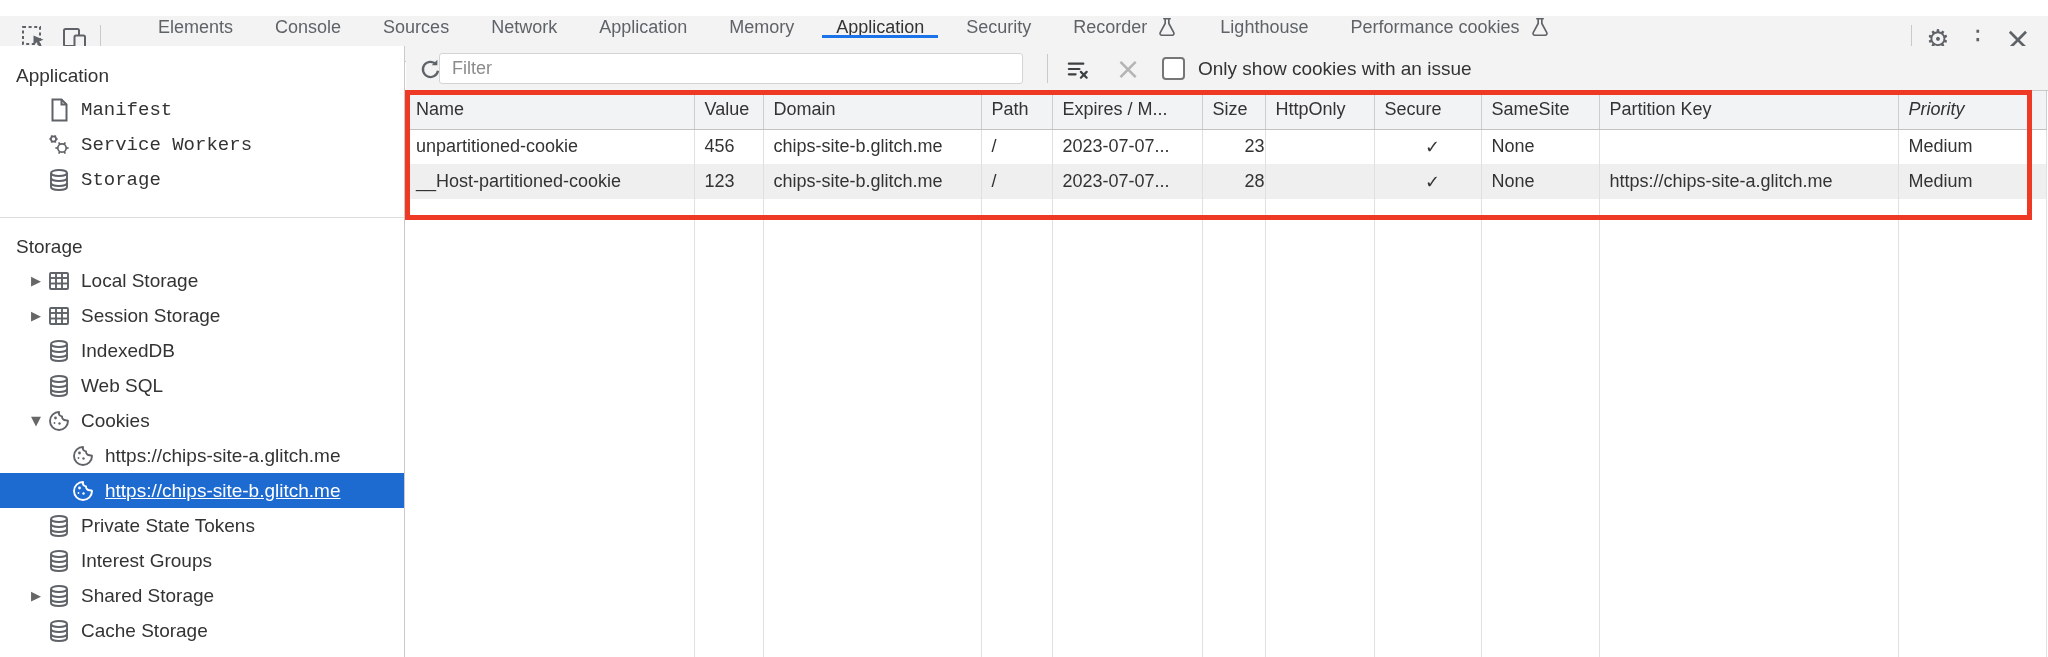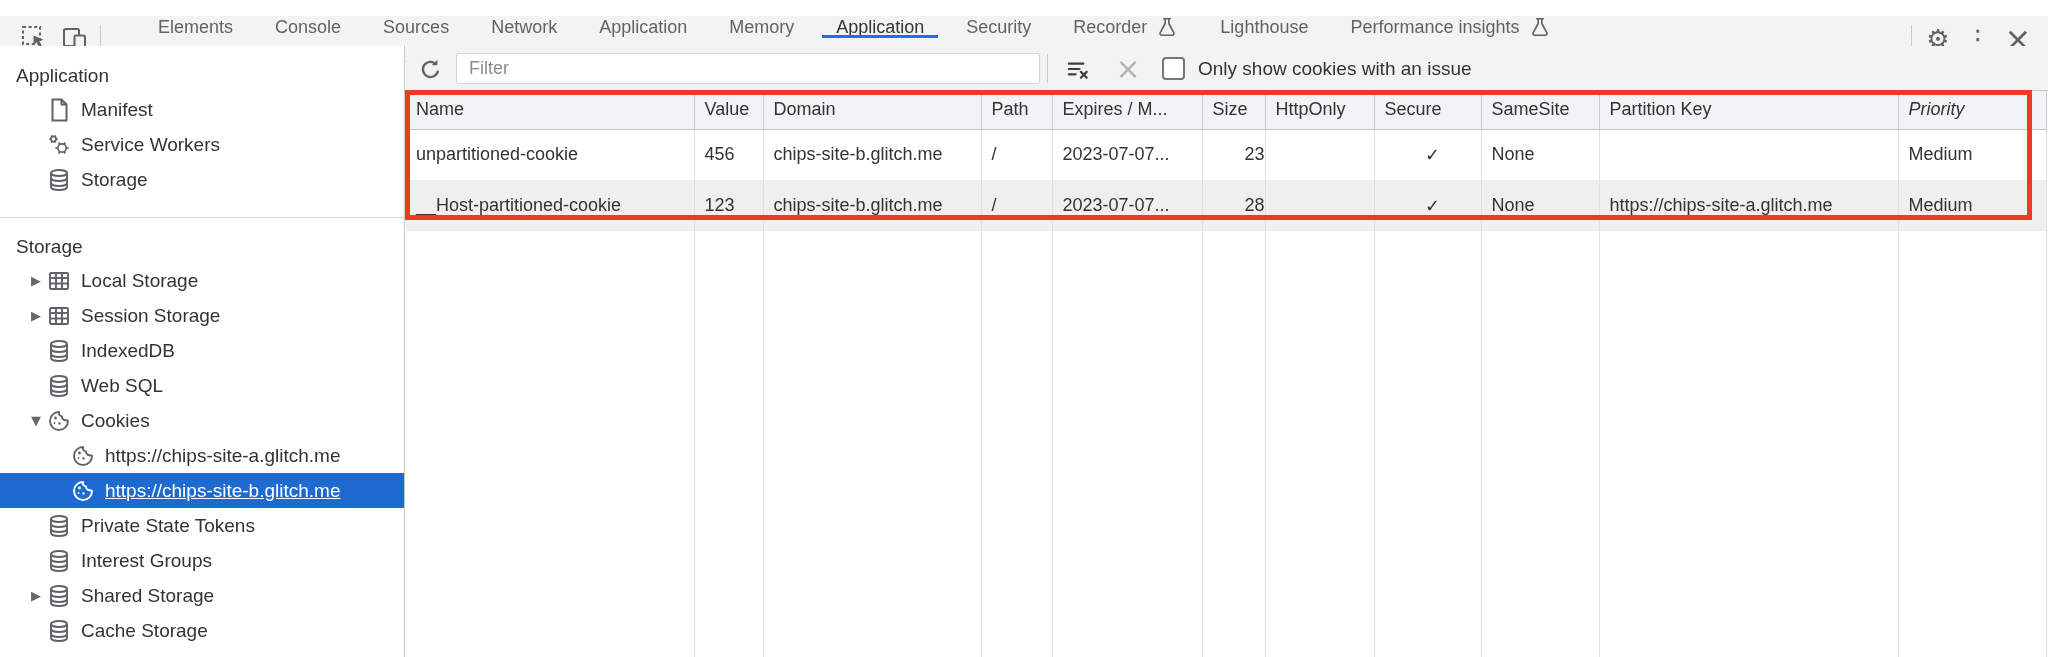--- a/index.html
+++ b/index.html
@@ -33,33 +33,33 @@
   .side-header { height:33px; line-height:33px; padding-left:16px; font-size:19px; color:#333; }
   .sec1 { padding-top:13px; }
   .sec-divider { border-top:1px solid #ddd; margin-top:20px; }
   .sec2 { padding-top:12px; }
   .side-row { height:35px; display:flex; align-items:center; font-size:19px; cursor:pointer; }
   .tri { width:20px; margin-left:26px; font-size:13px; color:#676767; text-align:center;
     font-family:"DejaVu Sans",sans-serif; flex:none; }
   .row-icon { width:26px; height:26px; margin-right:9px; color:#5f6368; flex:none;
     display:flex; align-items:center; justify-content:center; position:relative; }
   .row-icon svg { width:26px; height:26px; }
-  .sec1 .side-row { padding-left:46px; }
+  .sec1 .side-row { padding-left:46px;font-family:Liberation Mono, monospace; }
   .child .tri { margin-left:50px; }
   .side-row.selected { background:#1d6ad1; color:#fff;text-decoration:underline; }
   .side-row.selected .row-icon, .side-row.selected .tri { color:#fff; }
 
   
   .main { position:absolute; left:406px; top:46px; right:0; bottom:0; background:#fff; }
   .cookie-toolbar { position:absolute; left:0; top:0; right:0; height:45px;
     background:#f3f3f3; border-bottom:1px solid #c9c9c9; }
   .refresh-btn { position:absolute; left:6px; top:7px; width:36px; height:32px;
     display:flex; align-items:center; justify-content:center; color:#5f6368; cursor:pointer; }
   .refresh-btn svg { width:25px; height:25px; }
-  .filter-input { position:absolute; left:50px; top:7px; width:584px; height:31px;
+  .filter-input { position:absolute; left:33px; top:7px; width:584px; height:31px;
     border:1px solid #d4d4d4; border-radius:3px; background:#fff; font-size:18px;
     padding:0 12px; color:#333; outline:none;
     font-family:"Liberation Sans","DejaVu Sans",sans-serif; }
   .filter-input::placeholder { color:#8b8b8b; }
   .ct-divider { position:absolute; left:641px; top:8px; width:1px; height:29px; background:#c9c9c9; }
   .clearall-btn { position:absolute; left:653px; top:8px; width:38px; height:30px;
     display:flex; align-items:center; justify-content:center; color:#3c4043; cursor:pointer; }
   .clearall-btn svg { width:26px; height:26px; }
   .deletex-btn { position:absolute; left:702px; top:0; width:40px; height:45px;
     display:flex; align-items:center; justify-content:center; color:#b4b4b4;
@@ -69,21 +69,21 @@
   .issue-label { position:absolute; left:792px; top:0; height:45px; line-height:45px;
     font-size:19px; color:#333; cursor:default; white-space:nowrap; }
 
   
   .grid-wrap { position:absolute; left:0; top:45px; right:0; bottom:0; }
   table.grid { border-collapse:collapse; table-layout:fixed; width:1640px; font-size:18px; }
   table.grid th { height:38px; background:#f1f3f4; font-weight:normal; text-align:left;
     padding:0 0 0 10px; border-right:1px solid #cdcdcd; border-bottom:1px solid #c2c2c2;
     color:#333; overflow:hidden; white-space:nowrap; cursor:pointer; }
   table.grid th:last-child { border-right:1px solid #cdcdcd;font-style:italic; }
-  table.grid td { height:51px; padding:0 0 0 10px; border-right:1px solid #e0e0e0;
+  table.grid td { height:35px; padding:0 0 0 10px; border-right:1px solid #e0e0e0;
     overflow:hidden; white-space:nowrap; color:#333; }
   tr.stripe { background:#efefef;margin-top:47px; }
   td.name-cell { padding-left:24px; }
   td.num { text-align:right; padding-right:14px; }
   td.center { text-align:center; padding-left:0; }
   tr.sliver td { height:13px; }
   tr.filler td { height:446px; }
 
   
   .annotation-rect { position:absolute; left:405px; top:90px; width:1627px; height:130px;
@@ -138,21 +138,21 @@
         <span class="flask">
           <svg viewBox="0 0 24 24">
             <path d="M8.5 3h7M10 3v5.2L4.6 18.2a1.9 1.9 0 0 0 1.7 2.8h11.4a1.9 1.9 0 0 0 1.7-2.8L14 8.2V3" fill="none" stroke="currentColor" stroke-width="1.8" stroke-linecap="round" stroke-linejoin="round"></path>
           </svg>
         </span>
       </div>
     <div class="tab">
         <span>Lighthouse</span>
       </div>
     <div class="tab">
-        <span>Performance insights</span>
+        <span>Performance cookies</span>
         <span class="flask">
           <svg viewBox="0 0 24 24">
             <path d="M8.5 3h7M10 3v5.2L4.6 18.2a1.9 1.9 0 0 0 1.7 2.8h11.4a1.9 1.9 0 0 0 1.7-2.8L14 8.2V3" fill="none" stroke="currentColor" stroke-width="1.8" stroke-linecap="round" stroke-linejoin="round"></path>
           </svg>
         </span>
       </div>
   </div>
   <div class="tb-right">
     <div class="tb-divider"></div>
     <div class="glyphbtn">⚙</div>

